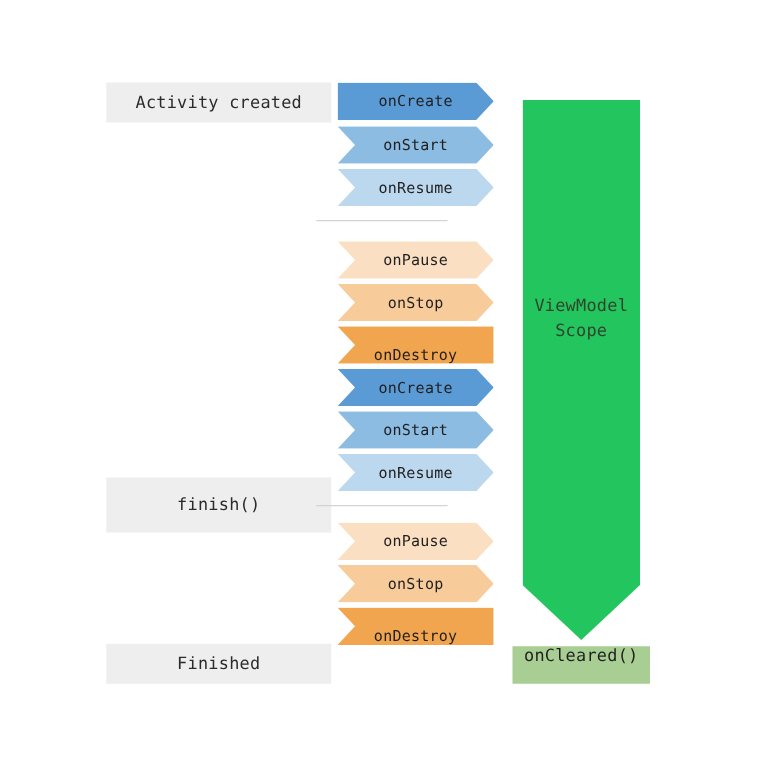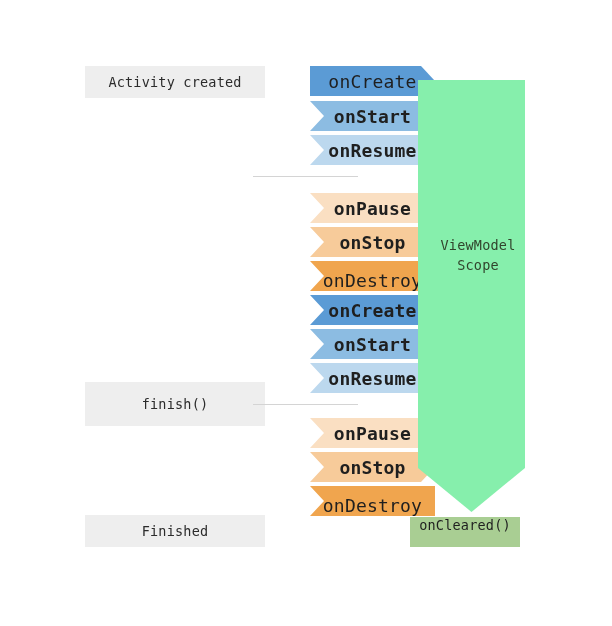--- a/index.html
+++ b/index.html
@@ -40,34 +40,32 @@
     background: #d4d4d4;
   }
 
   
   .chev {
     position: absolute;
     display: flex;
     align-items: center;
     justify-content: center;
     color: #1f1f1f;
-    font-size: 18px;
+    font-size: 12px;
     letter-spacing: 0.2px;
     white-space: nowrap;
     box-sizing: border-box;
-    margin-left: 40px;
   }
   
   .chev.tip-right {
     clip-path: polygon(0 0, calc(100% - 14px) 0, 100% 50%, calc(100% - 14px) 100%, 0 100%);
   }
   
   .chev.notch-tip {
     clip-path: polygon(0 0, calc(100% - 14px) 0, 100% 50%, calc(100% - 14px) 100%, 0 100%, 14px 50%);
-    font-weight: bold;
   }
   
   .chev.notch-flat {
     clip-path: polygon(0 0, 100% 0, 100% 100%, 0 100%, 14px 50%);
     align-items: flex-end;
   }
 
   
   #vm-scope {
     position: absolute;
@@ -158,22 +156,22 @@
 
   <div class="chev notch-tip" style="left:270px; top:452px; width:125px; height:30px; background:#f7cb9a;">
     <span>onStop</span>
   </div>
 
   <div class="chev notch-flat" style="left:270px; top:486px; width:125px; height:30px; background:#f0a54e;">
     <span>onDestroy</span>
   </div>
 
   <div id="vm-scope" style="left:418px; top:80px; width:94px; height:432px;
-              background:#86efac;
-              clip-path: polygon(0 0, 100% 0, 100% 388px, 100% 388px, 50% 100%, 0 388px); padding-left: 13px;">
+              background:#22c55e;
+              clip-path: polygon(0 0, 100% 0, 100% 388px, 100% 388px, 50% 100%, 0 388px);">
     <span class="vm-label" style="margin-bottom:80px;">ViewModel
 Scope</span>
   </div>
 
   <div id="vm-cleared" style="left:410px; top:517px; width:110px; height:30px; background:#a9ce93;">
     <span>onCleared()</span>
   </div>
 
 </div>
 

